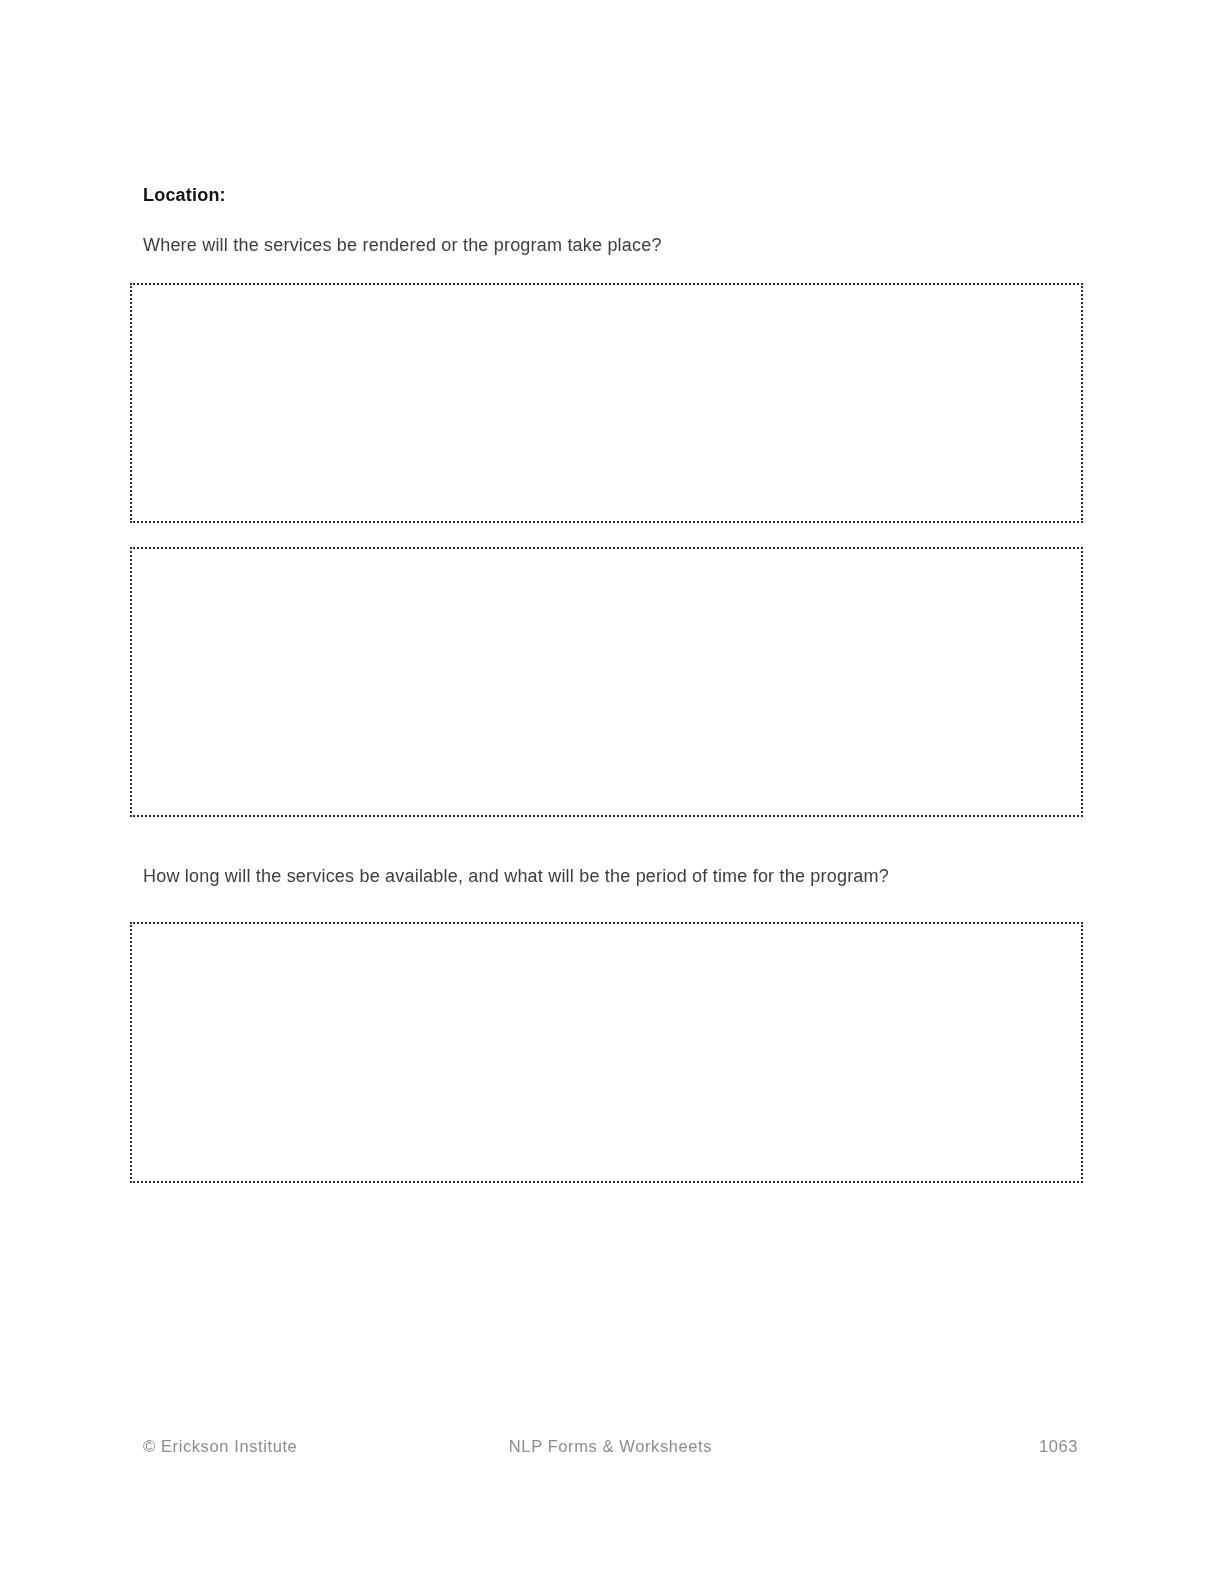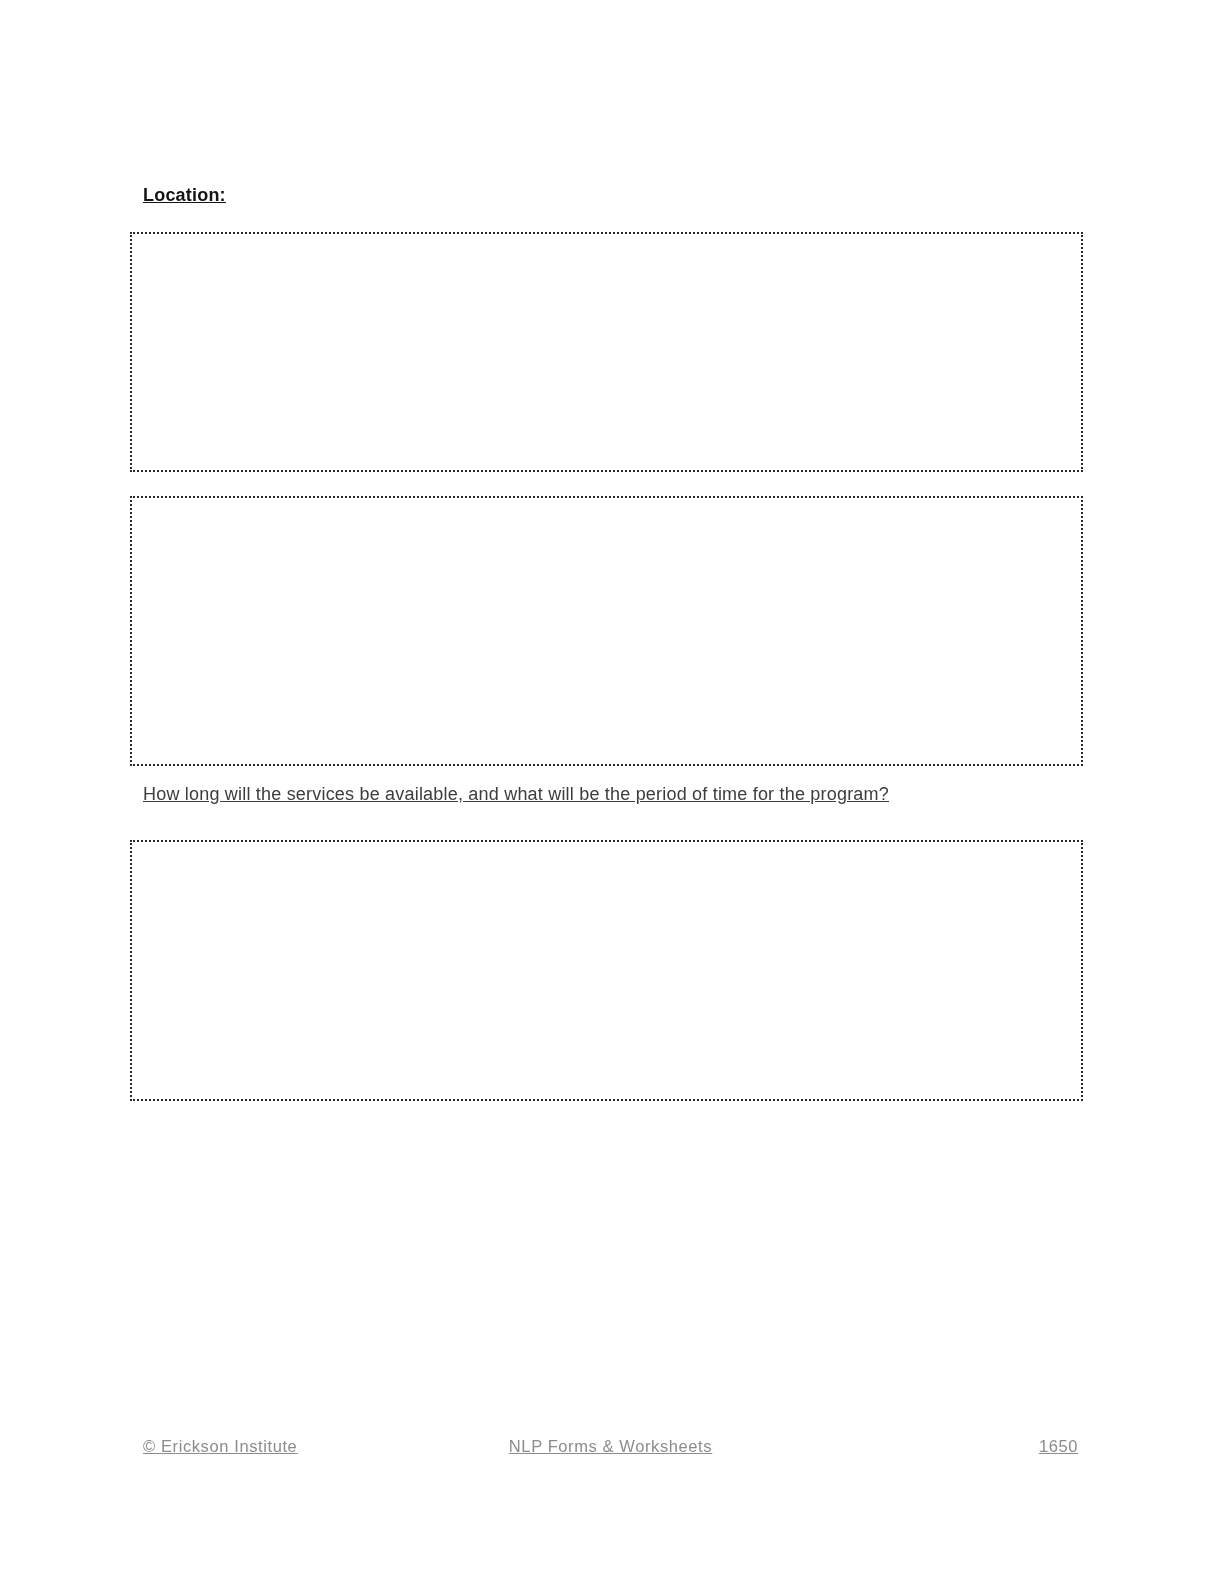--- a/index.html
+++ b/index.html
@@ -1,15 +1,15 @@
 <!DOCTYPE html>
 <html><head>
 <meta charset="utf-8">
 <style>
-  * { margin: 0; padding: 0; box-sizing: border-box; text-decoration: underline; }
+  * { margin: 0; padding: 0; box-sizing: border-box; }
   html, body { background: #ffffff; }
   body {
     font-family: "Liberation Sans", "DejaVu Sans", sans-serif;
     width: 1224px;
     height: 1584px;
     margin: 0 auto;
     position: relative;
   }
   .page {
     position: relative;
@@ -32,21 +32,21 @@
   .question {
     margin-left: 13px;
     font-size: 18px;
     font-weight: 400;
     color: #3d3d3d;
     letter-spacing: 0.2px;
     line-height: 25px;
   }
   .q1 { margin-top: 26px; }
   .q2 { margin-top: 55px; }
-  .q3 { margin-top: 16px; }
+  .q3 { margin-top: 47px; }
   .heading-duration { margin-top: 49px; }
   .answer-box {
     width: 100%;
     border: 2px dotted #2b2b2b;
     background: #ffffff;
     cursor: text;
     font-size: 18px;
     color: #3d3d3d;
     padding: 10px 14px;
   }
@@ -69,31 +69,32 @@
   .footer-right { flex: 1; text-align: right; }
 </style>
 </head>
 <body>
 
 <div class="page">
   <div class="content">
 
     <div class="section-heading">Location:</div>
 
+    <div class="question q1">Where will the services be rendered or the program take place?</div>
 
     <div class="answer-box box-1"></div>
 
 
     <div class="answer-box box-2"></div>
 
 
     <div class="question q3">How long will the services be available, and what will be the period of time for the program?</div>
 
     <div class="answer-box box-3"></div>
 
   </div>
 
   <div class="footer">
     <span class="footer-left">© Erickson Institute</span>
     <span class="footer-center">NLP Forms &amp; Worksheets</span>
-    <span class="footer-right">1650</span>
+    <span class="footer-right">1063</span>
   </div>
 </div>
 
 </body></html>

